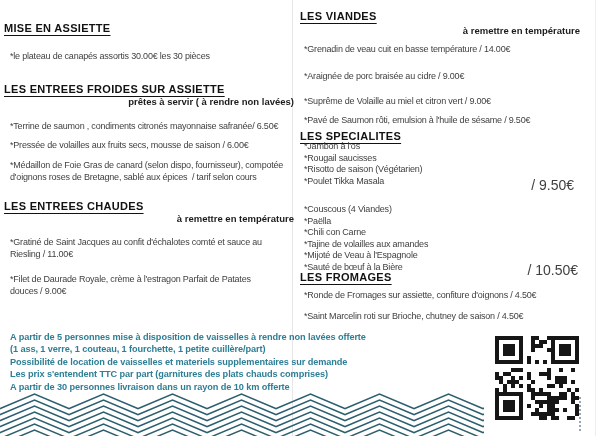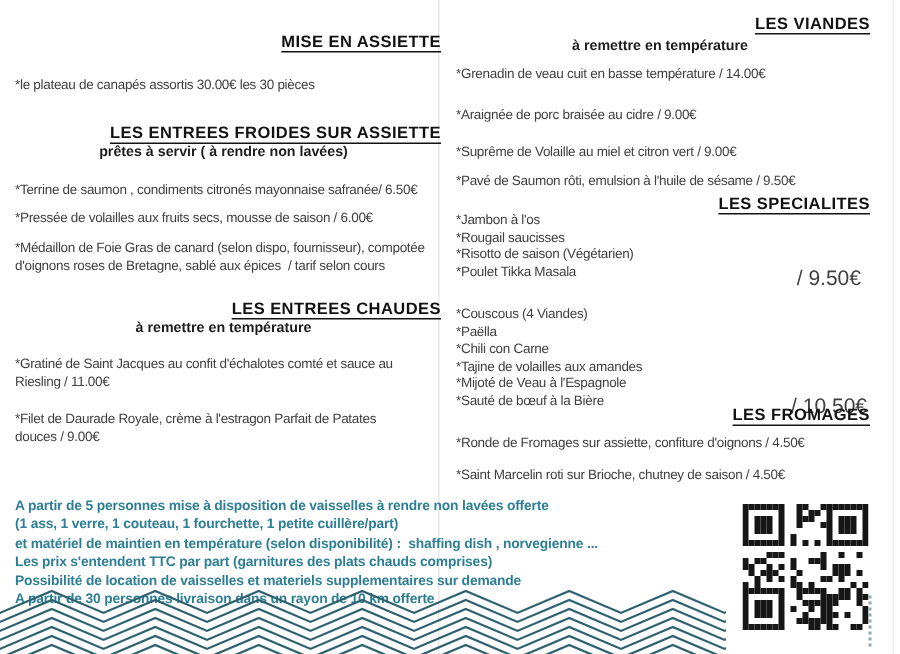--- a/index.html
+++ b/index.html
@@ -2,27 +2,27 @@
 <html><head>
 <meta charset="utf-8">
 <style>
   html,body{margin:0;padding:0;background:#ffffff;}
   #page{
     position:relative;width:600px;height:436px;background:#ffffff;overflow:hidden;
     font-family:"Liberation Sans", sans-serif;color:#3f3f3f;
   }
   .sec-title{
     position:absolute;font-size:11px;font-weight:bold;color:#121212;
-    letter-spacing:.3px;text-align:right;
+    letter-spacing:.3px;text-align:left;
     text-decoration:underline;text-decoration-thickness:1.4px;text-underline-offset:3px;
     white-space:pre;
   }
   .sec-sub{
     position:absolute;font-size:9.5px;font-weight:bold;color:#1c1c1c;
-    text-align:center;white-space:pre;
+    text-align:right;white-space:pre;
   }
   .item{
     position:absolute;font-size:9px;letter-spacing:-.2px;color:#3f3f3f;
     line-height:12.4px;white-space:pre;
   }
   .price{
     position:absolute;font-size:14px;color:#3f3f3f;white-space:pre;
   }
   .note-line{font-size:9.2px;font-weight:bold;color:#2e7f96;line-height:12.4px;white-space:pre;letter-spacing:-.1px;}
   .center-left{left:4px;width:290px;}
@@ -54,23 +54,22 @@
   <div class="sec-title center-left" style="top:200px">LES ENTREES CHAUDES</div>
   <div class="sec-sub center-left" style="top:213px">à remettre en température</div>
   <div class="item" style="left:10px;top:236px">*Gratiné de Saint Jacques au confit d'échalotes comté et sauce au
 Riesling / 11.00€</div>
   <div class="item" style="left:10px;top:273px">*Filet de Daurade Royale, crème à l'estragon Parfait de Patates
 douces / 9.00€</div>
 
   <div style="position:absolute;left:10px;top:331px;width:478px">
     <div class="note-line">A partir de 5 personnes mise à disposition de vaisselles à rendre non lavées offerte</div>
     <div class="note-line">(1 ass, 1 verre, 1 couteau, 1 fourchette, 1 petite cuillère/part)</div>
-    <div class="note-line">et matériel de maintien en température (selon disponibilité) :  shaffing dish , norvegienne ...</div>
+    <div class="note-line">Possibilité de location de vaisselles et materiels supplementaires sur demande</div>
     <div class="note-line">Les prix s'entendent TTC par part (garnitures des plats chauds comprises)</div>
-    <div class="note-line">Possibilité de location de vaisselles et materiels supplementaires sur demande</div>
     <div class="note-line">A partir de 30 personnes livraison dans un rayon de 10 km offerte</div>
   </div>
 
   <div class="sec-title center-right" style="top:10px">LES VIANDES</div>
   <div class="sec-sub center-right" style="top:25px">à remettre en température</div>
   <div class="item" style="left:304px;top:43px">*Grenadin de veau cuit en basse température / 14.00€</div>
   <div class="item" style="left:304px;top:70px">*Araignée de porc braisée au cidre / 9.00€</div>
   <div class="item" style="left:304px;top:95px">*Suprême de Volaille au miel et citron vert / 9.00€</div>
   <div class="item" style="left:304px;top:114px">*Pavé de Saumon rôti, emulsion à l'huile de sésame / 9.50€</div>
 

